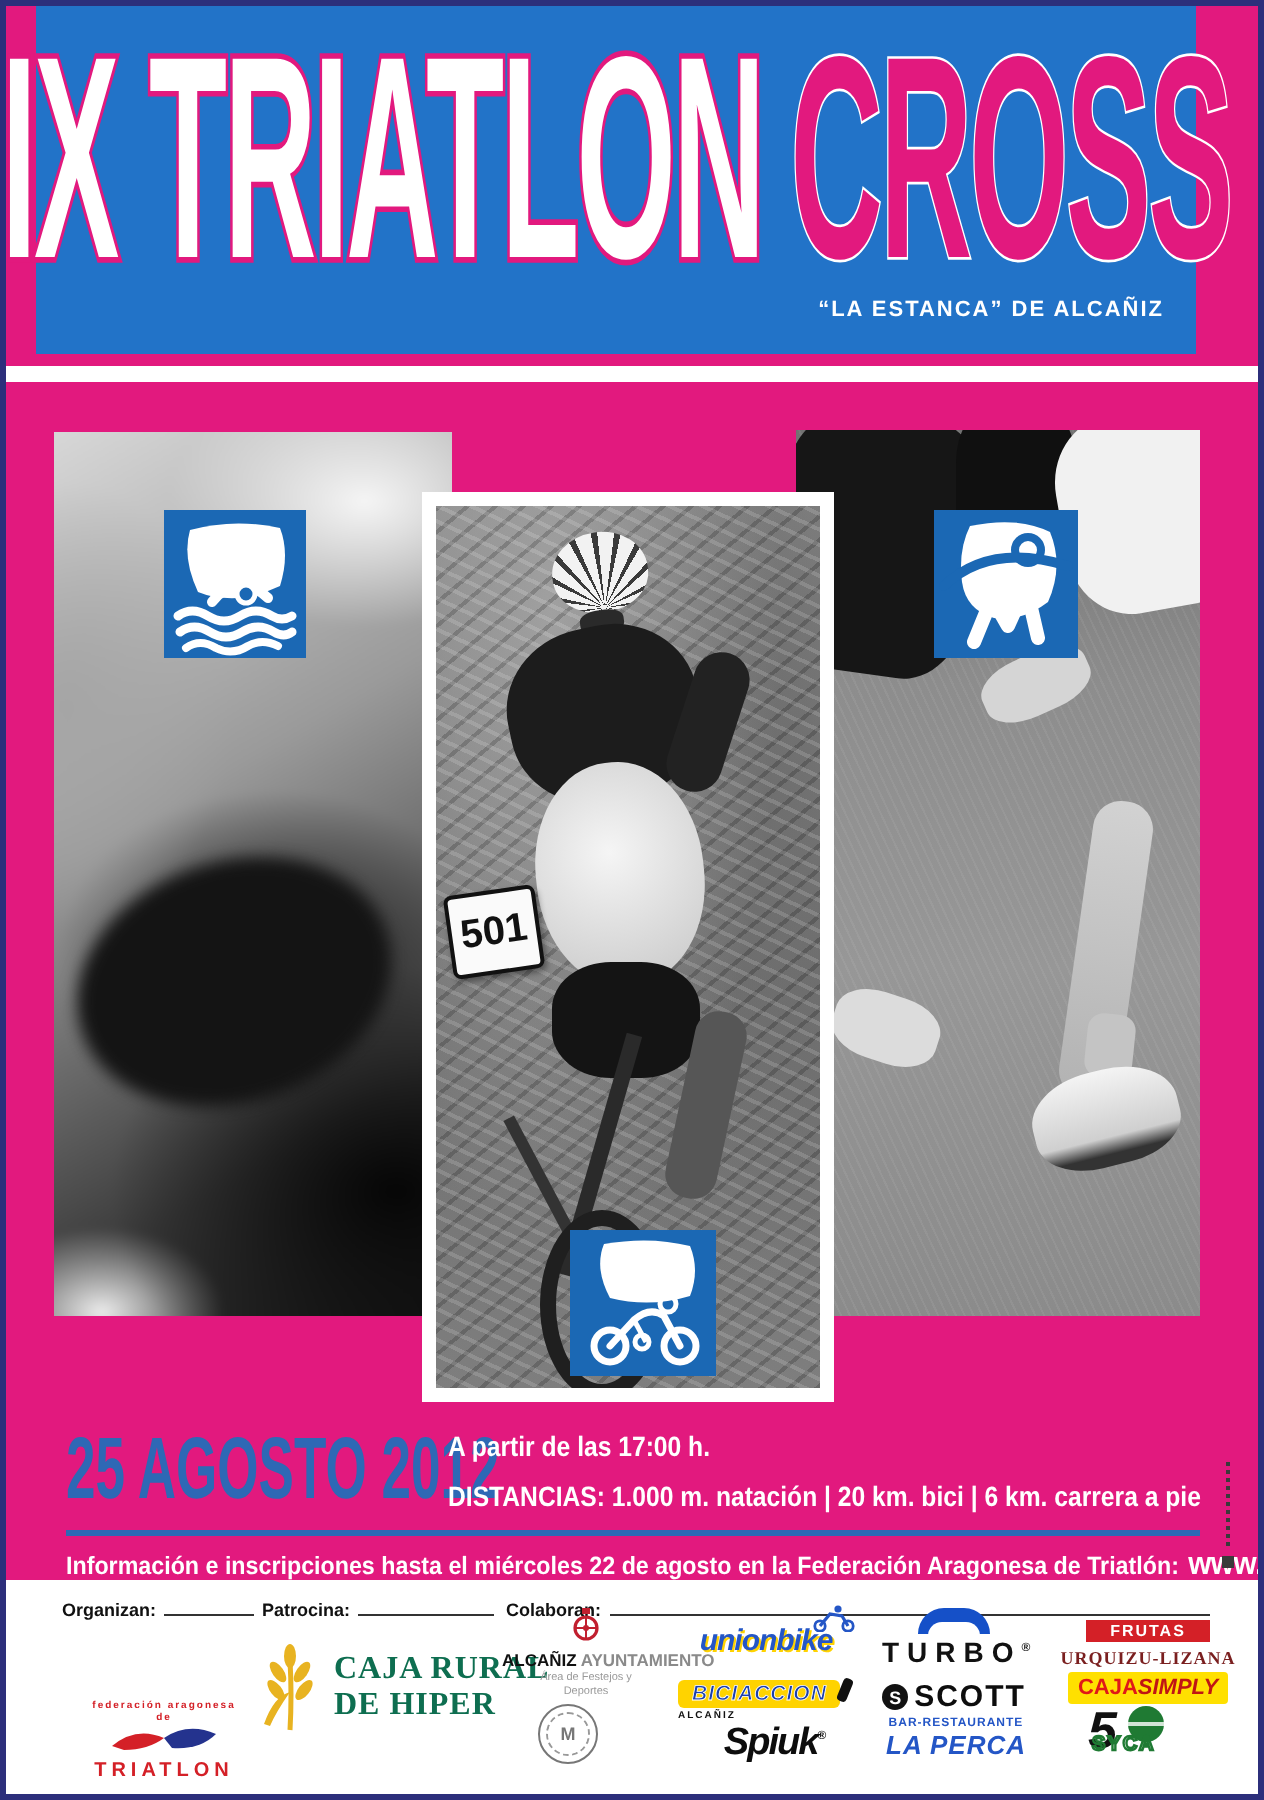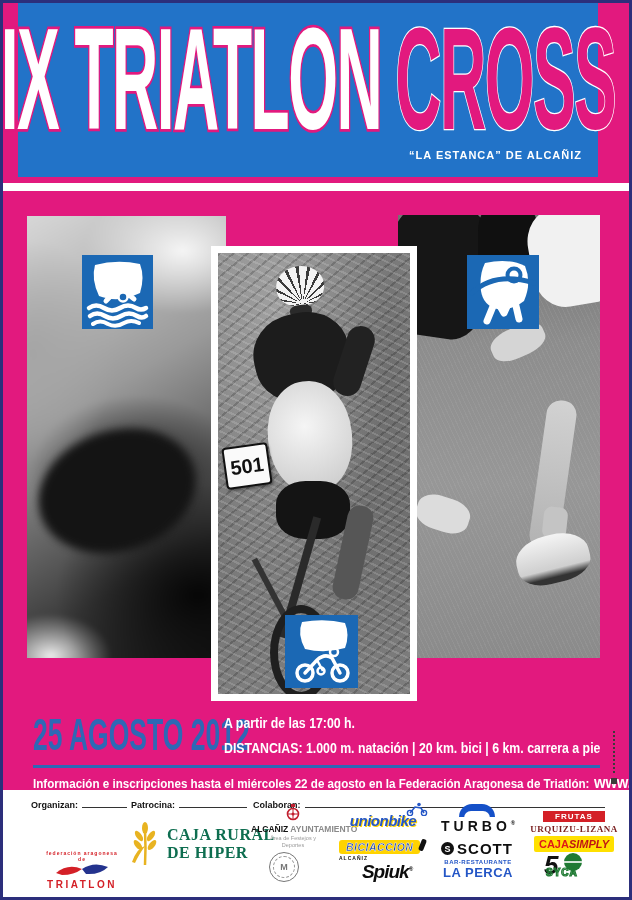--- a/index.html
+++ b/index.html
@@ -133,21 +133,21 @@
   .turbo { left:438px; top:14px; width:72px; text-align:center; }
   .turbo-arc { width:36px; height:13px; margin:0 auto; background:#1550c8; border-radius:18px 18px 0 0; position:relative; }
   .turbo-arc::after { content:""; position:absolute; left:5px; bottom:-1px; width:26px; height:7px; background:#fff; border-radius:13px 13px 0 0; }
   .turbo-name { font-size:14px; font-weight:600; color:#111; letter-spacing:4px; margin-top:1px; }
   .scott { left:432px; top:50px; width:84px; display:flex; align-items:center; justify-content:center; gap:3px; }
   .scott-s { width:13px; height:13px; background:#111; color:#fff; border-radius:50%; font-size:9px; font-weight:700;
     display:flex; align-items:center; justify-content:center; }
   .scott-name { font-size:15px; font-weight:700; color:#0d0d0d; letter-spacing:1px; }
   .perca { left:436px; top:69px; width:78px; text-align:center; color:#2456c6; }
   .perca-top { font-size:6px; font-weight:700; letter-spacing:0.5px; }
-  .perca-name { font-size:13px; font-weight:700; letter-spacing:0.5px; }
+  .perca-name { font-size:13px; font-weight:700; font-style:italic; letter-spacing:0.5px; }
   .frutas { left:527px; top:15px; width:88px; text-align:center; }
   .frutas-box { display:inline-block; background:#d42027; color:#fff; font-weight:700; font-size:8px; padding:1px 12px; letter-spacing:1px; }
   .frutas-name { font-family:"Liberation Serif", serif; font-size:9px; font-weight:700; color:#7a1f1f; letter-spacing:0.5px; margin-top:1px; }
   .hiper { left:527px; top:44px; width:88px; text-align:center; }
   .hiper-box { display:inline-block; background:#ffe000; padding:2px 5px; border-radius:2px; font-size:11px; font-weight:700; }
   .hiper-box .h1 { color:#e01818; } .hiper-box .h2 { color:#c01414; font-style:italic; }
   .syca { left:533px; top:60px; width:76px; height:38px; }
   .syca-digit { position:absolute; left:8px; top:0; font-size:26px; font-weight:700; font-style:italic; color:#111; }
   .syca-disc { position:absolute; left:28px; top:3px; width:18px; height:18px; border-radius:50%; background:#1f7a33;
     background-image:linear-gradient(transparent 45%, rgba(255,255,255,.8) 45% 55%, transparent 55%); }

